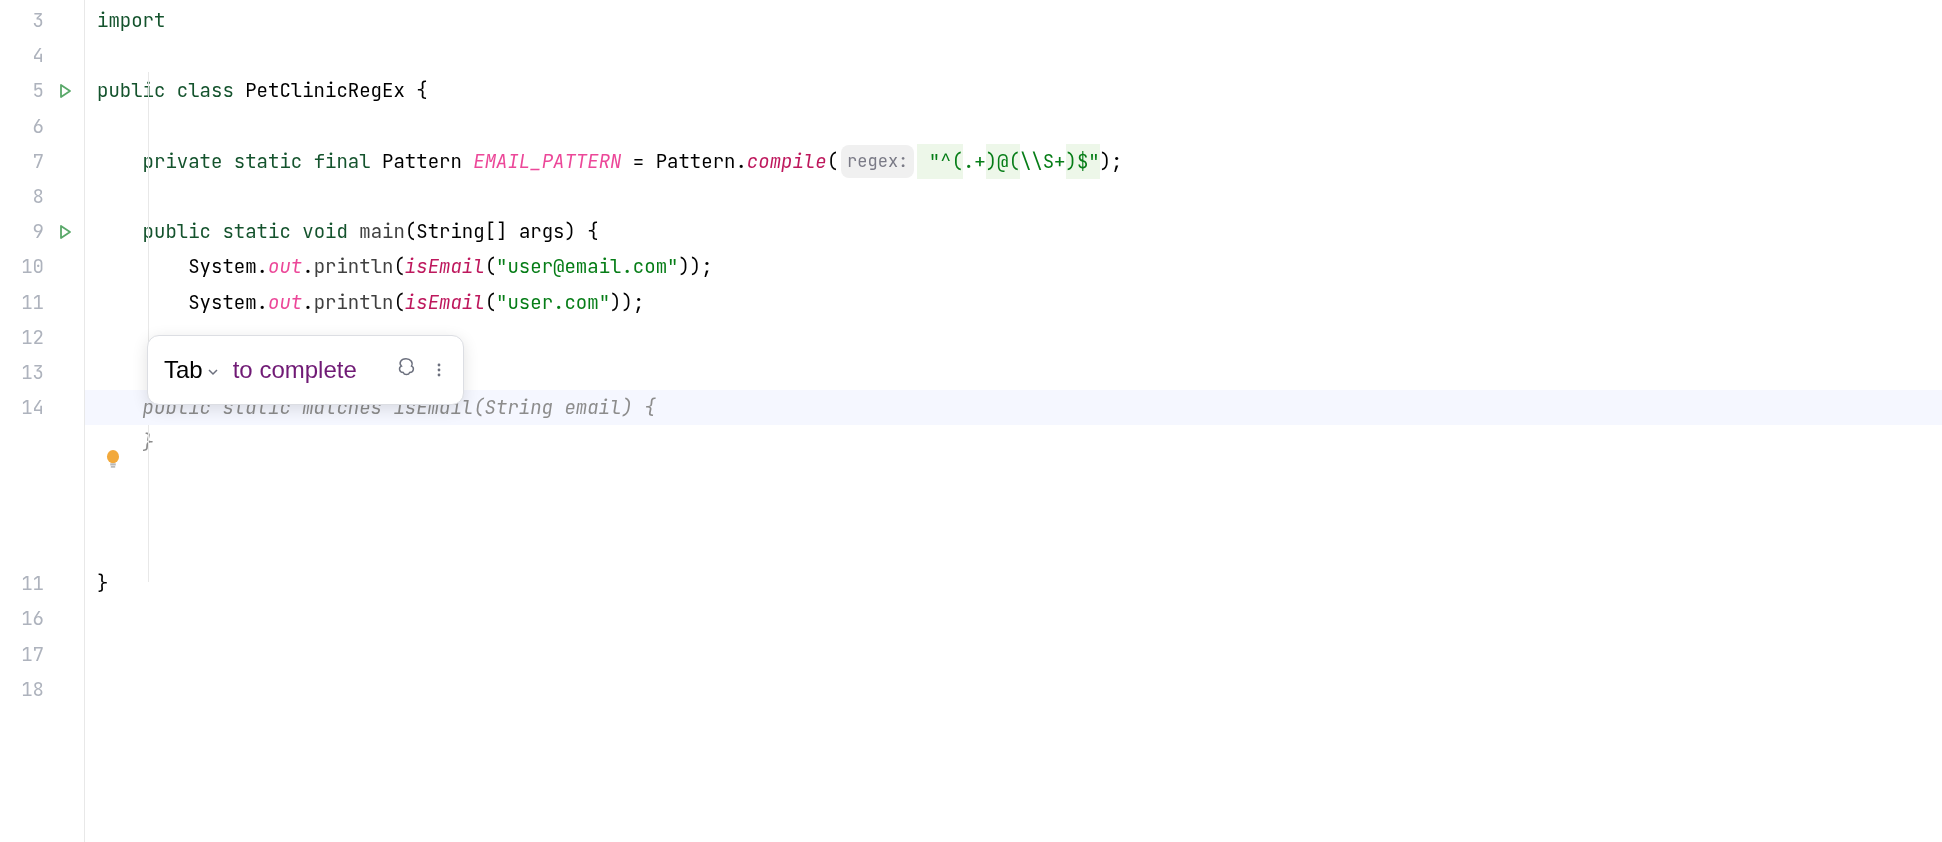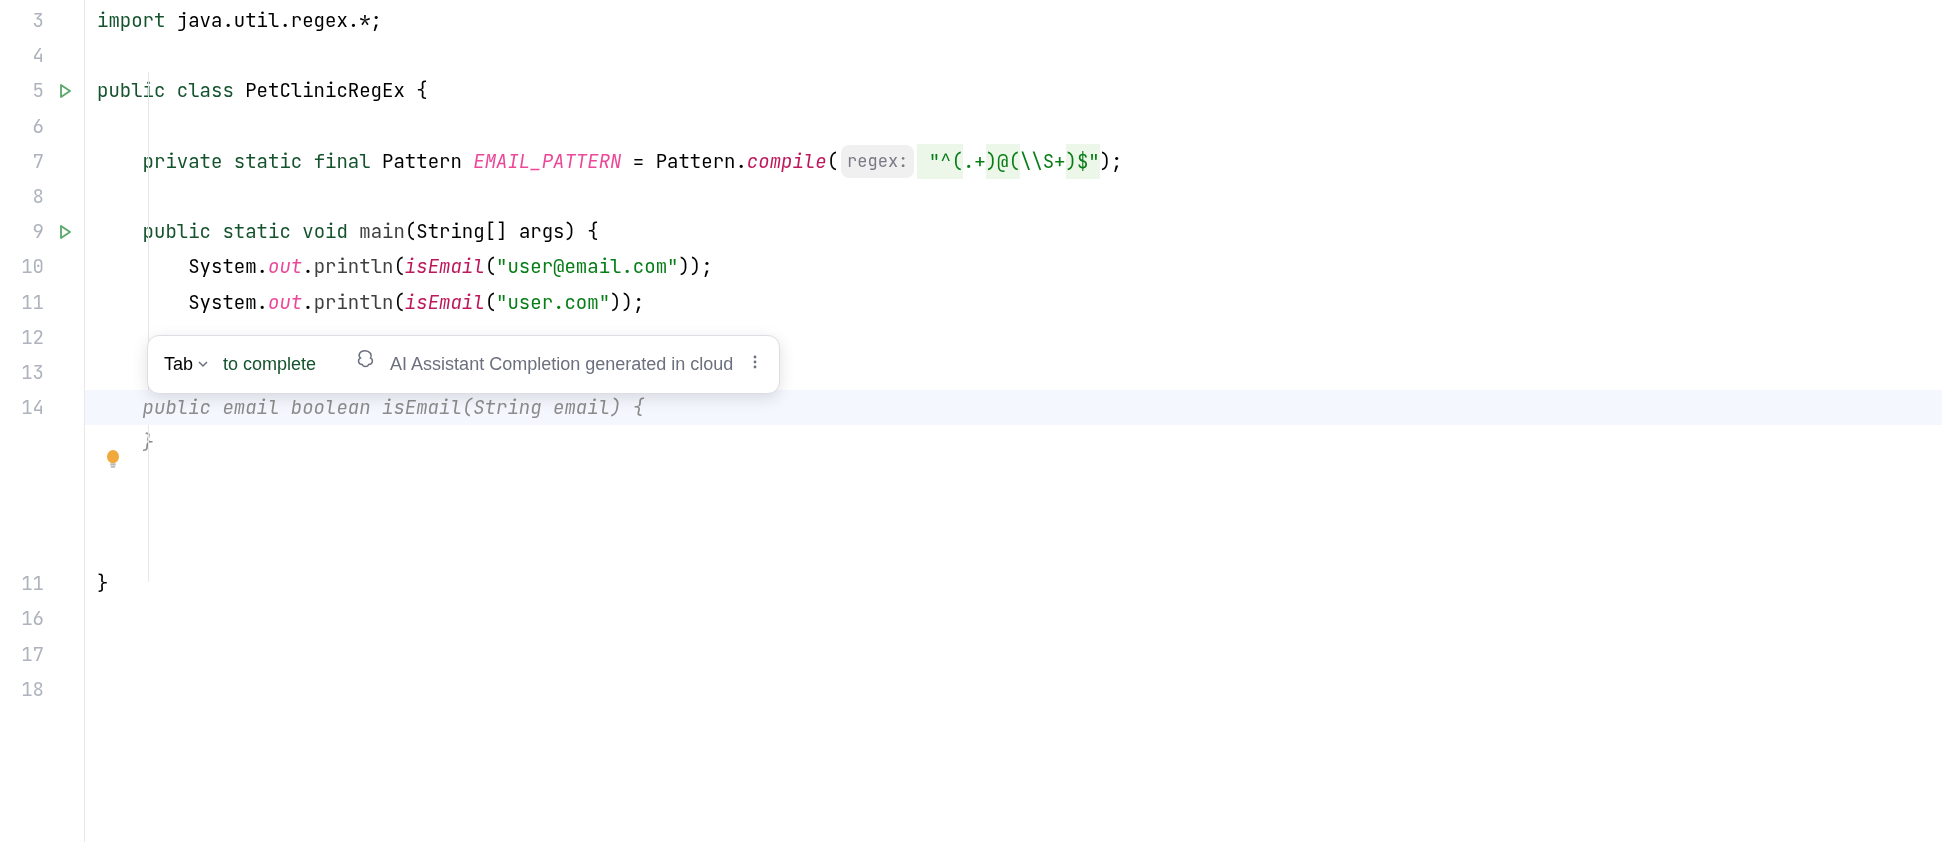--- a/index.html
+++ b/index.html
@@ -100,33 +100,33 @@
     top: 335px;
     left: 62px;
     background: #ffffff;
     border: 1px solid #dcdee3;
     border-radius: 12px;
     box-shadow: 0 4px 16px rgba(0,0,0,0.12);
     display: flex;
     align-items: center;
     padding: 12px 16px;
     font-family: -apple-system, BlinkMacSystemFont, 'Segoe UI', sans-serif;
-    font-size: 18px;
+    font-size: 24px;
     gap: 14px;
     z-index: 10;
   }
   .popup .tab-key {
     color: #000;
     font-weight: 400;
     display: flex;
     align-items: center;
     gap: 4px;
   }
   .popup .chev svg { width: 12px; height: 12px; }
-  .popup .to-complete { color: #14532d; }
+  .popup .to-complete { color: #701a75; }
   .popup .sep { width: 10px; }
   .popup .ai-icon svg { width: 22px; height: 22px; }
   .popup .ai-text { color: #6c707e; }
   .popup .more svg { width: 16px; height: 16px; }
   .gutter-spacer { height: 141px; }
 </style>
 </head>
 <body>
 
 <div class="editor">
@@ -189,21 +189,21 @@
         <span class="line-num">17</span>
       </div>
     <div class="gutter-line">
         <span class="line-num">18</span>
       </div>
   </div>
 
   <div class="code-area">
     <div class="indent-guide" style="top:72px;height:510px;"></div>
 
-    <div class="code-line"><span class="kw">import </span><span>java.util.regex.*;</span></div>
+    <div class="code-line"><span class="kw">import </span></div>
 
     <div class="code-line"></div>
 
     <div class="code-line"><span class="kw">public </span><span class="kw">class </span><span>PetClinicRegEx </span><span>{</span></div>
 
     <div class="code-line"></div>
 
     <div class="code-line"><span>    </span><span class="kw">private </span><span class="kw">static </span><span class="kw">final </span><span class="type">Pattern </span><span class="field">EMAIL_PATTERN</span><span> = </span><span>Pattern</span><span>.</span><span class="fn-call-i">compile</span><span>(</span><span class="param-hint">regex:</span><span class="str-hl"> "^(</span><span class="str">.+</span><span class="str-hl">)@(</span><span class="str">\\S+</span><span class="str-hl">)$"</span><span>);</span></div>
 
     <div class="code-line"></div>
@@ -219,21 +219,21 @@
     <div class="code-line">
       <span class="bulb">
         <svg viewBox="0 0 16 20">
             <ellipse cx="8" cy="7" rx="5.5" ry="6" fill="#f2a93c"></ellipse>
             <rect x="5.5" y="13" width="5" height="2" fill="#b8b8b8"></rect>
             <rect x="6" y="15.5" width="4" height="1.5" fill="#b8b8b8"></rect>
           </svg>
       </span>
     </div>
 
-    <div class="code-line current"><span>    </span><span class="ghost">public email boolean isEmail(String email) {</span></div>
+    <div class="code-line current"><span>    </span><span class="ghost">public static matches isEmail(String email) {</span></div>
     <div class="code-line"><span>    </span><span class="ghost">}</span></div>
     <div class="code-line"></div>
 
     <div class="code-line"></div>
 
     <div class="code-line"></div>
 
     <div class="code-line"><span>}</span></div>
 
     <div class="code-line"></div>
@@ -247,21 +247,20 @@
             </svg>
         </span>
       </span>
       <span class="to-complete">to complete</span>
       <span class="sep"></span>
       <span class="ai-icon">
         <svg viewBox="0 0 24 24">
             <path d="M12 3 C6 3 4 8 7 11 C4 12 4 18 9 18 C10 21 15 21 16 18 C21 18 21 12 18 11 C20 7 17 3 12 3 Z" fill="none" stroke="#6c707e" stroke-width="1.6"></path>
           </svg>
       </span>
-      <span class="ai-text">AI Assistant Completion generated in cloud</span>
       <span class="more">
         <svg viewBox="0 0 16 16">
             <circle cx="8" cy="3" r="1.4" fill="#6c707e"></circle>
             <circle cx="8" cy="8" r="1.4" fill="#6c707e"></circle>
             <circle cx="8" cy="13" r="1.4" fill="#6c707e"></circle>
           </svg>
       </span>
     </div>
 
   </div>

